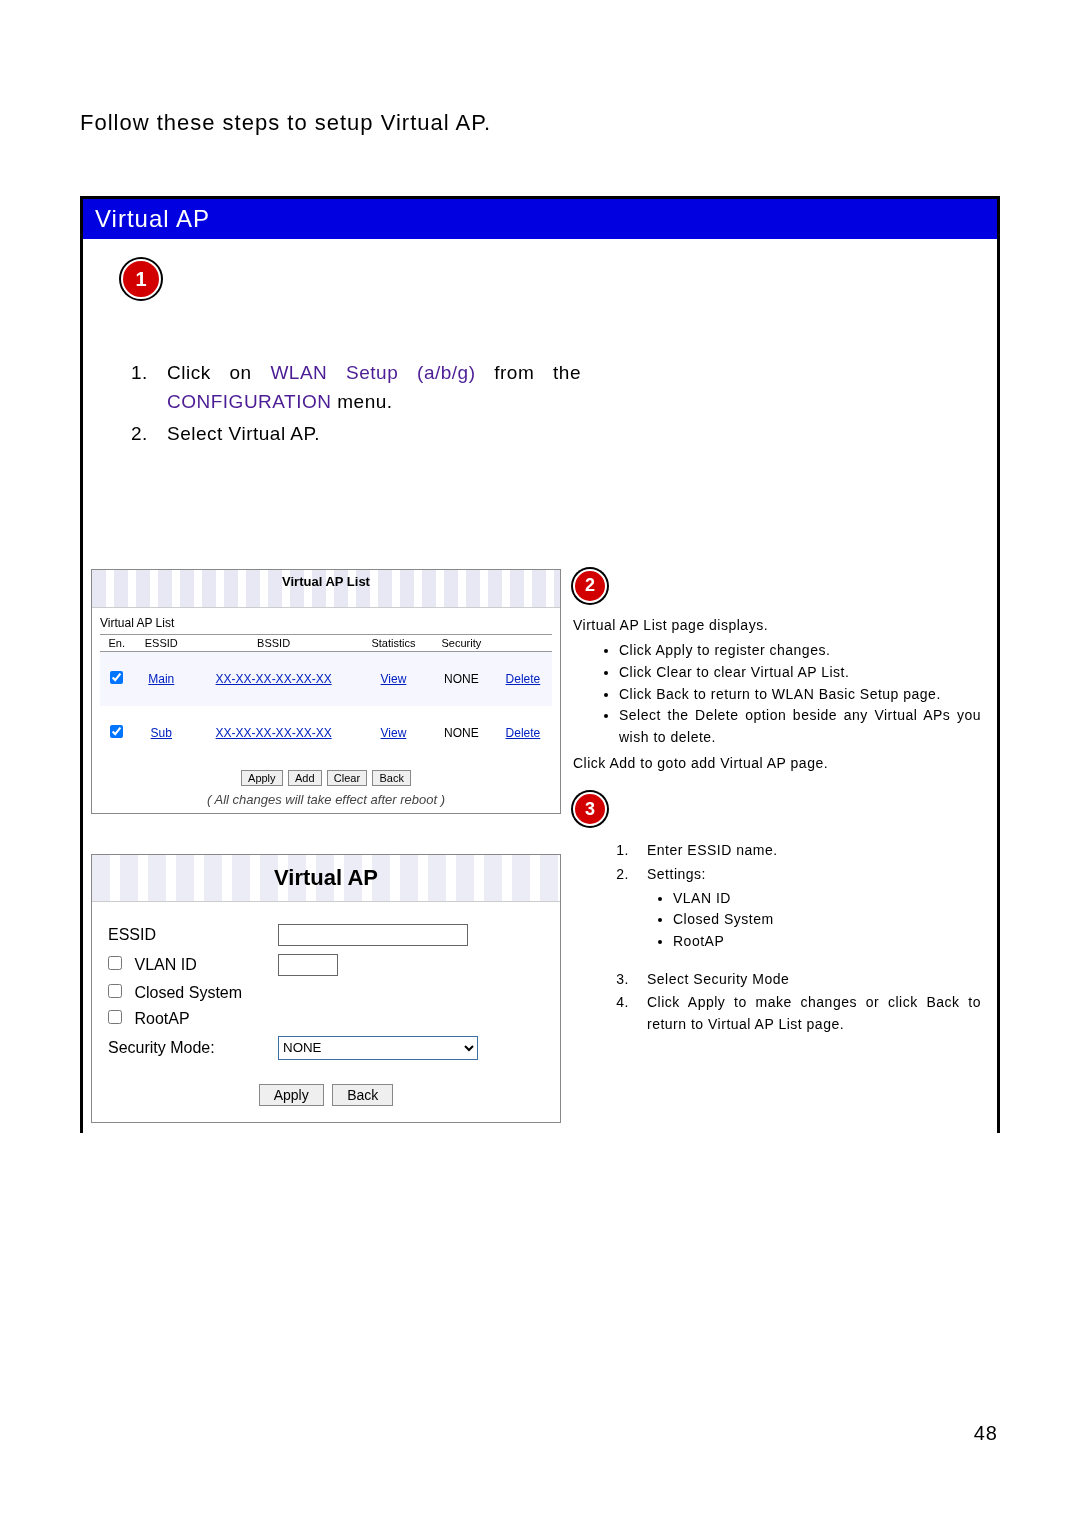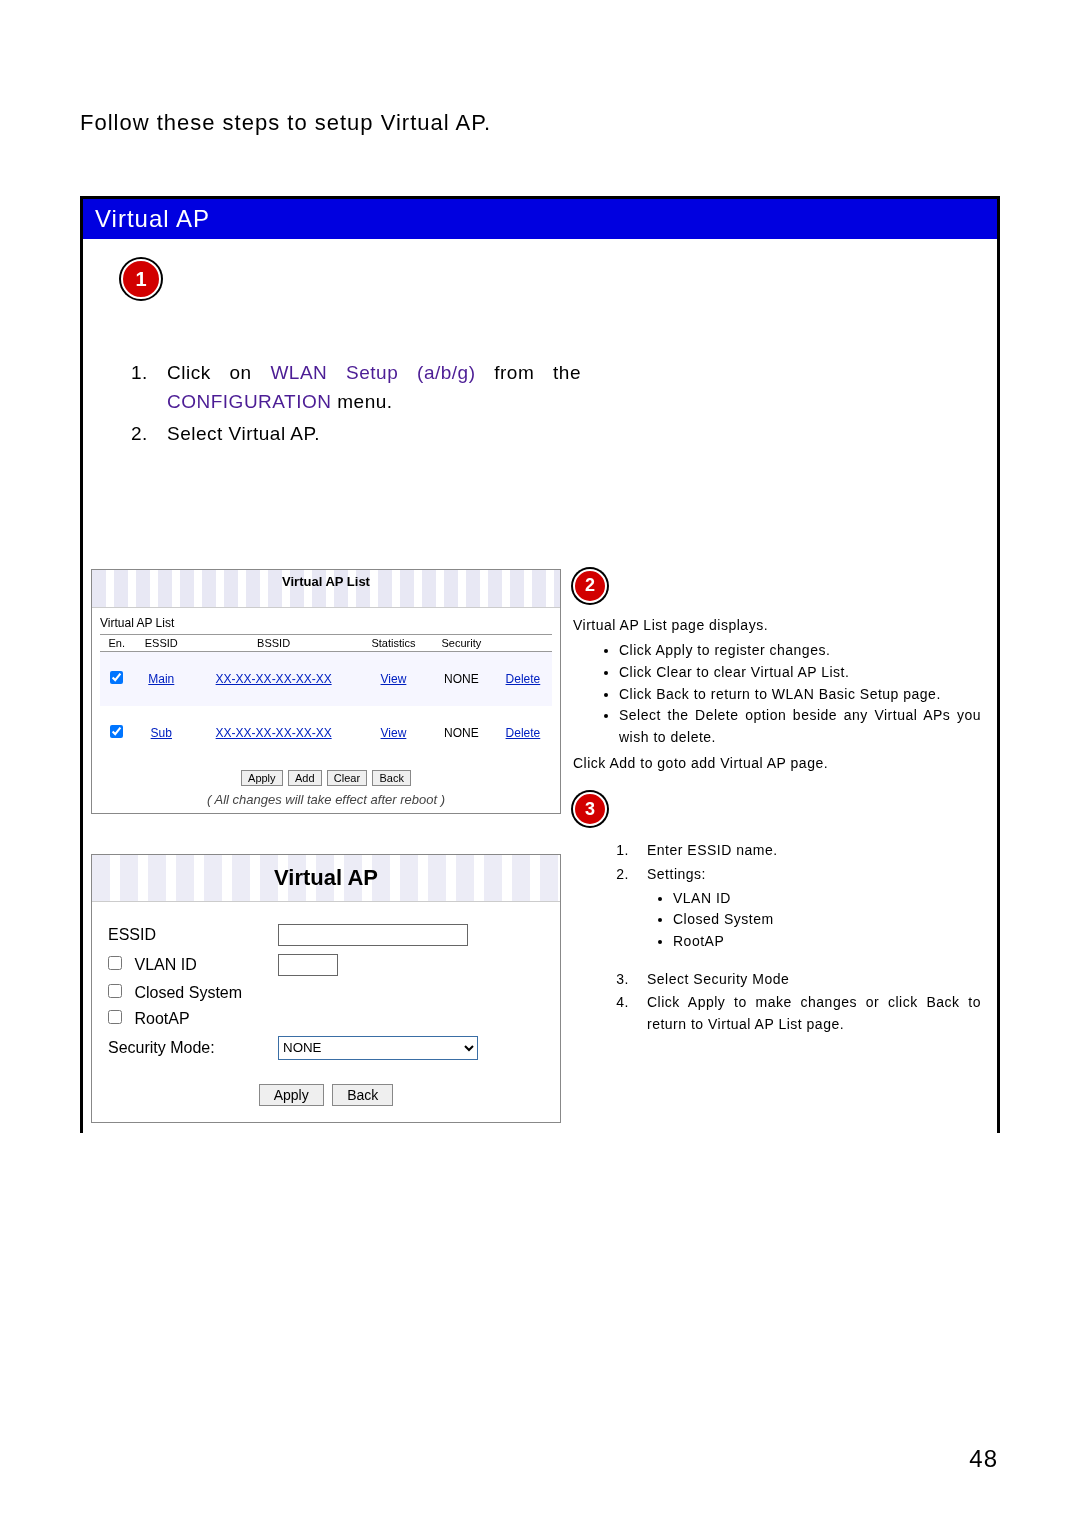--- a/index.html
+++ b/index.html
@@ -163,23 +163,23 @@
   .right-text { font-size: 14px; letter-spacing: 0.5px; line-height: 1.55; }
   .right-text ul { list-style: disc; margin-left: 46px; }
   .right-text .lead { margin-bottom: 4px; }
   .right-text .tail { margin-top: 4px; }
   .right-list-2 .row { display: flex; margin: 2px 0; }
   .right-list-2 .nn { width: 54px; text-align: right; padding-right: 18px; flex: none; }
   .right-list-2 ul { margin-left: 80px; list-style: disc; }
   .justify { text-align: justify; }
   .page-num {
     position: absolute;
-    bottom: 60px;
+    bottom: 88px;
     right: 82px;
-    font-size: 24px;
+    font-size: 20px;
     letter-spacing: 1px;
   }
 </style>
 </head>
 <body>
 
 <div class="page">
   <div class="intro">Follow these steps to setup Virtual AP.</div>
 
   <div class="box">

